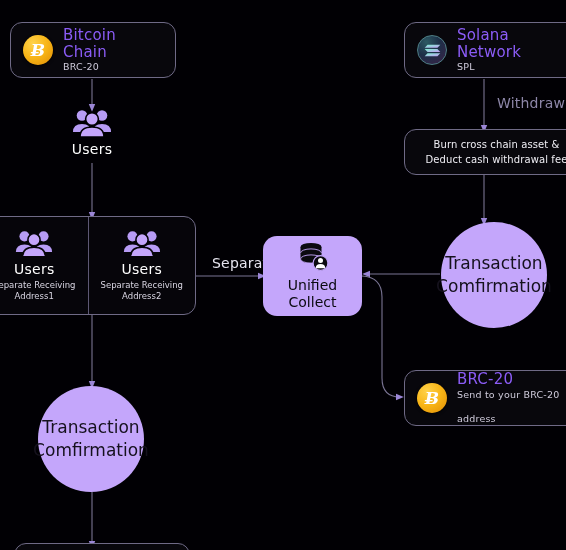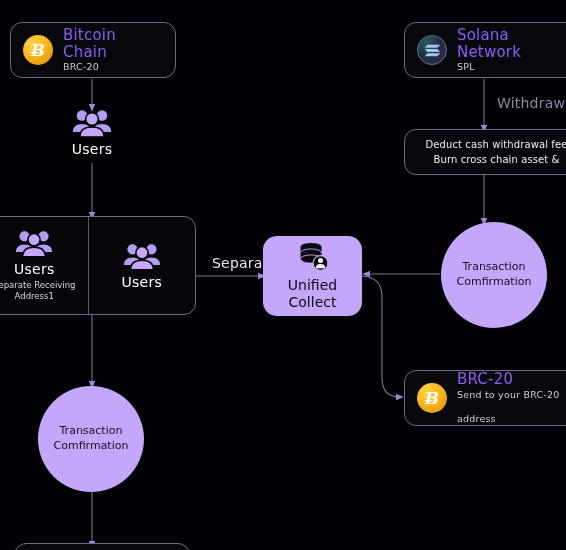--- a/index.html
+++ b/index.html
@@ -57,21 +57,21 @@
   .unified{
     background:#c4a6fb;border-radius:14px;display:flex;flex-direction:column;
     align-items:center;justify-content:center;color:#0a0910;
     font-size:14px;line-height:1.2;text-align:center;font-weight:500;
   }
   .unified .ul{margin-top:5px;}
 
   
   .circle{
     background:#c4a6fb;border-radius:50%;display:flex;align-items:center;justify-content:center;
-    text-align:center;color:#15111d;font-size:11px;line-height:1.35;
+    text-align:center;color:#15111d;font-size:17px;line-height:1.35;
   }
 
   
   .elabel{position:absolute;font-size:14px;letter-spacing:.2px;}
   .elabel.dim{color:#8d86a8;}
   .elabel.bright{color:#e6e4ef;}
 </style>
 </head>
 <body>
 
@@ -167,27 +167,28 @@
     <div class="ucell">
       <svg width="40" height="29" viewBox="0 0 42 30">
         <circle cx="11" cy="7.5" r="5.3" fill="#b79cf5"></circle>
         <circle cx="31" cy="7.5" r="5.3" fill="#b79cf5"></circle>
         <path d="M2,24 q0,-8 9,-8 q9,0 9,8 z" fill="#b79cf5"></path>
         <path d="M22,24 q0,-8 9,-8 q9,0 9,8 z" fill="#b79cf5"></path>
         <circle cx="21" cy="11" r="6.4" fill="#c4a6fb" stroke="#06050a" stroke-width="1.6"></circle>
         <path d="M9,29 q0,-10 12,-10 q12,0 12,10 z" fill="#c4a6fb" stroke="#06050a" stroke-width="1.6"></path>
       </svg>
       <div class="ulabel">Users</div>
+      <div class="usub">Separate Receiving Address2</div>
     </div>
   </div>
 
   <div class="node procbox" style="left:404px;top:129px;width:185px;height:46px;">
     <div>
+      <div>Burn cross chain asset &amp;</div>
       <div>Deduct cash withdrawal fee</div>
-      <div>Burn cross chain asset &amp;</div>
     </div>
   </div>
 
   <div class="node unified" style="left:263px;top:236px;width:99px;height:80px;">
     <svg width="34" height="30" viewBox="0 0 34 30">
       <ellipse cx="15" cy="5" rx="10.5" ry="4.1" fill="#0b0a10"></ellipse>
       <path d="M4.5,5 L4.5,11 a10.5,4.1 0 0 0 21,0 L25.5,5 z" fill="#0b0a10"></path>
       <ellipse cx="15" cy="11" rx="10.5" ry="4.1" fill="#0b0a10" stroke="#c4a6fb" stroke-width="0.9"></ellipse>
       <path d="M4.5,11 L4.5,17 a10.5,4.1 0 0 0 21,0 L25.5,11 z" fill="#0b0a10"></path>
       <ellipse cx="15" cy="17" rx="10.5" ry="4.1" fill="#0b0a10" stroke="#c4a6fb" stroke-width="0.9"></ellipse>

